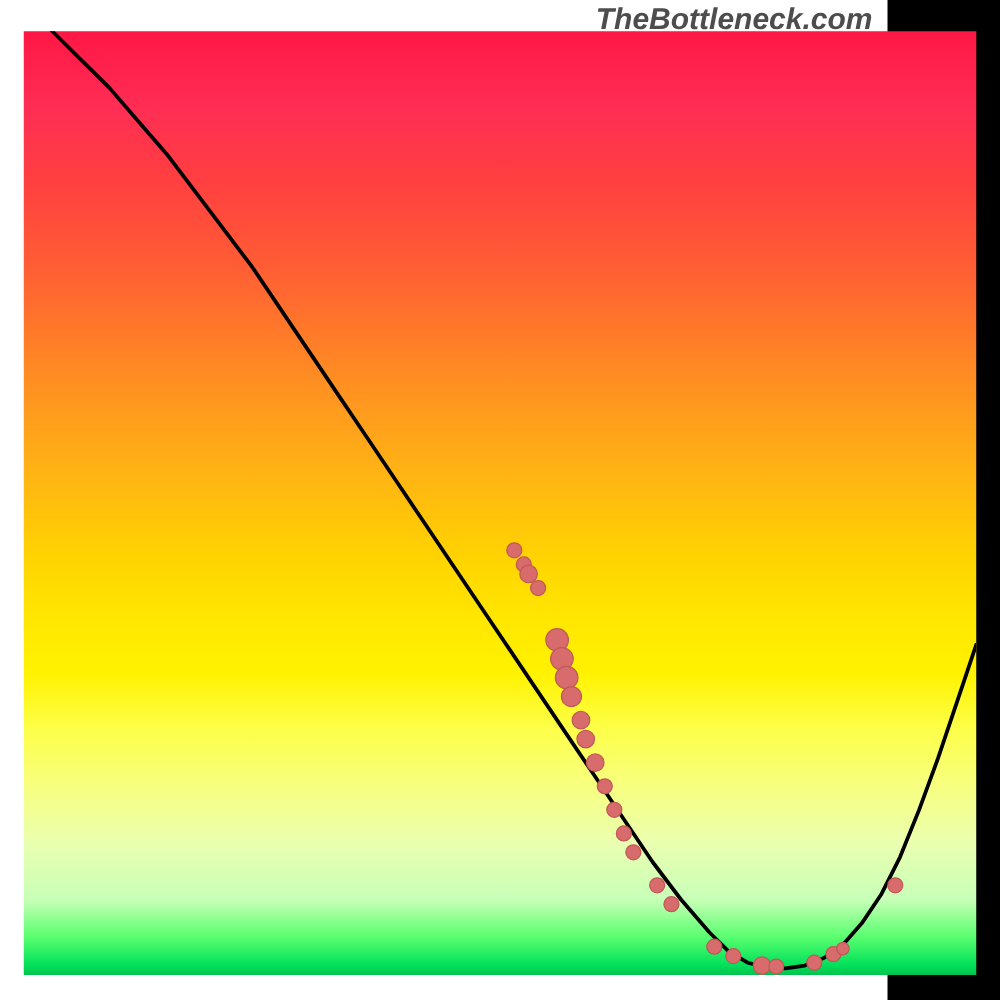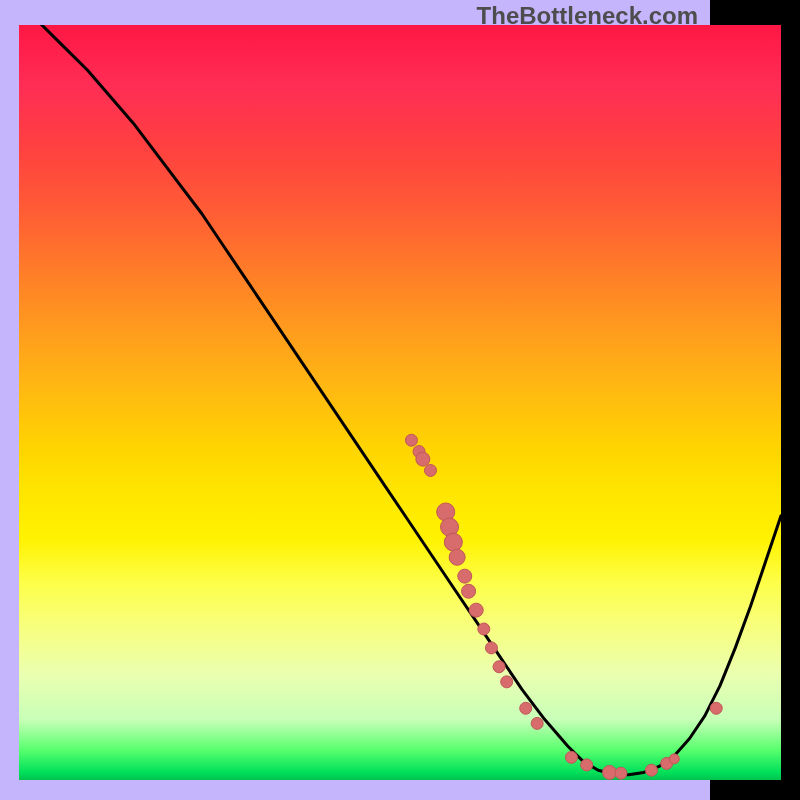--- a/index.html
+++ b/index.html
@@ -10,21 +10,22 @@
     background: #000000;
     overflow: hidden;
   }
   .outer {
     position: absolute;
     left: 0;
     top: 0;
     width: 710px;
     height: 800px;
     box-sizing: border-box;
-    background: #c4b5fd;
+    background: #ffffff;
+    font-style: italic;
   }
   .plot {
     position: absolute;
     left: 19px;
     top: 25px;
     width: 762px;
     height: 755px;
     box-sizing: border-box;
     
     background: linear-gradient(to bottom,

